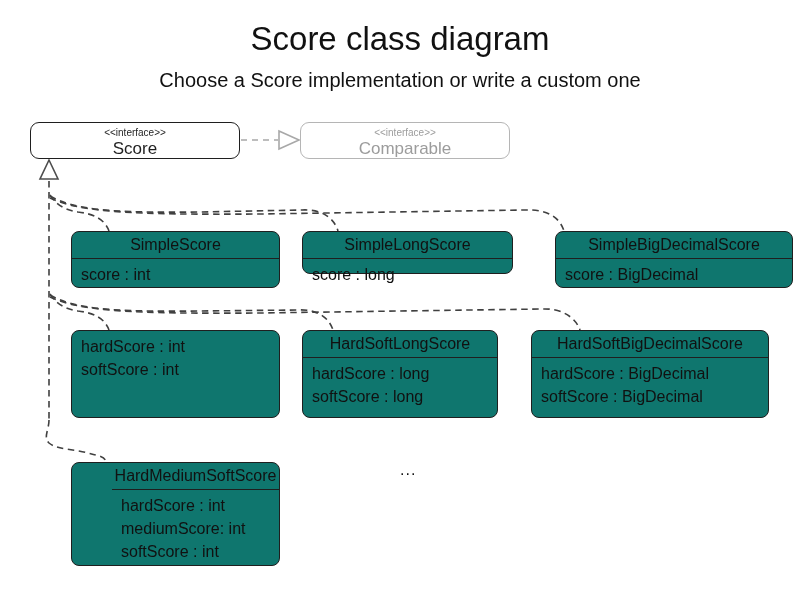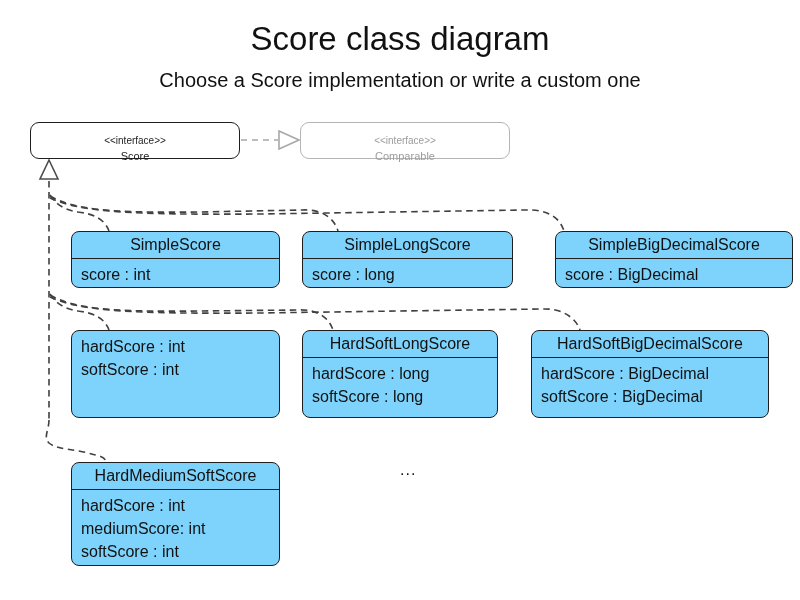--- a/index.html
+++ b/index.html
@@ -33,69 +33,69 @@
     pointer-events: none;
   }
   .iface {
     position: absolute;
     box-sizing: border-box;
     height: 37px;
     border: 1.5px solid #1f1f1f;
     border-radius: 9px;
     background: #ffffff;
     text-align: center;
-    padding-top: 12px;
+    padding-top: 4px;
   }
   .iface .stereo {
     display: block;
     font-size: 10px;
     line-height: 12px;
     color: #1f1f1f;
   }
   .iface .iname {
     display: block;
-    font-size: 11px;
+    font-size: 17px;
     line-height: 19px;
     color: #1f1f1f;
   }
   .iface.muted { border-color: #b5b5b5; }
   .iface.muted .stereo, .iface.muted .iname { color: #9c9c9c; }
 
   .uml-class {
     position: absolute;
     box-sizing: border-box;
     border: 1.4px solid #1f1f1f;
     border-radius: 8px;
-    background: #7dd3fc;
+    background: #0f766e;
     color: #111111;
   }
   .uml-class .cname {
     box-sizing: border-box;
     height: 27px;
     line-height: 26px;
     text-align: center;
     font-size: 16px;
     border-bottom: 1.3px solid #1f1f1f;
     white-space: nowrap;
     overflow: hidden;
   }
   .uml-class .attrs { padding: 4px 9px 0 9px; }
   .uml-class .attr {
     font-size: 16px;
     line-height: 23px;
     white-space: nowrap;
   }
   
   .c0 { left: 71px;  top: 231px; width: 209px; height: 57px; }
-  .c1 { left: 302px; top: 231px; width: 211px; height: 57px; }
+  .c1 { left: 302px; top: 231px; width: 211px; height: 43px; }
   .c2 { left: 531px; top: 231px; width: 238px; height: 57px; margin-left: 24px; }
   .c3 { left: 71px;  top: 330px; width: 209px; height: 88px; }
   .c4 { left: 302px; top: 330px; width: 196px; height: 88px; }
   .c5 { left: 531px; top: 330px; width: 238px; height: 88px; }
-  .c6 { left: 71px;  top: 462px; width: 209px; height: 104px; }
+  .c6 { left: 71px;  top: 462px; width: 209px; height: 104px; padding-left: 40px; }
 
   .ellipsis {
     position: absolute;
     left: 400px; top: 461px;
     font-size: 16px;
     color: #111111;
     letter-spacing: 1px;
   }
 </style>
 </head>

